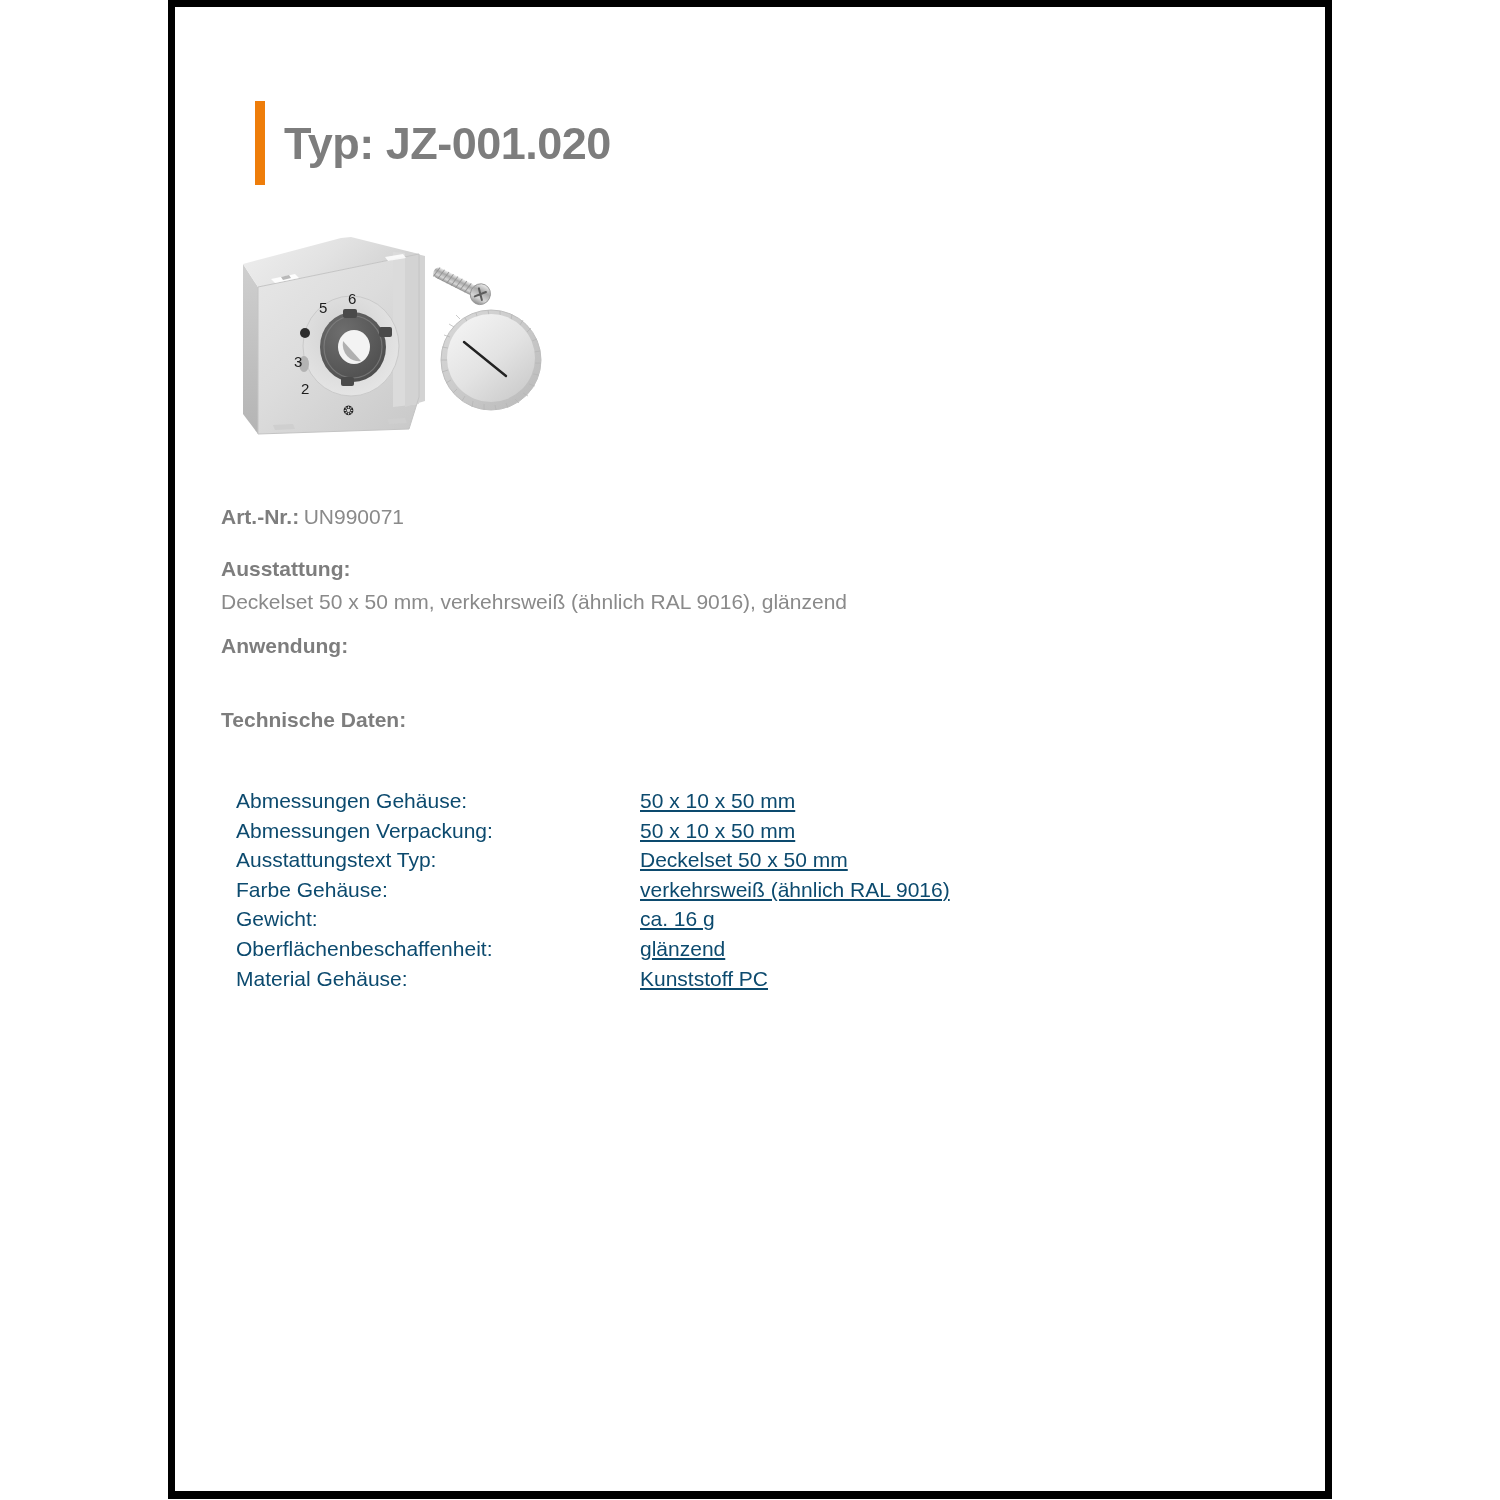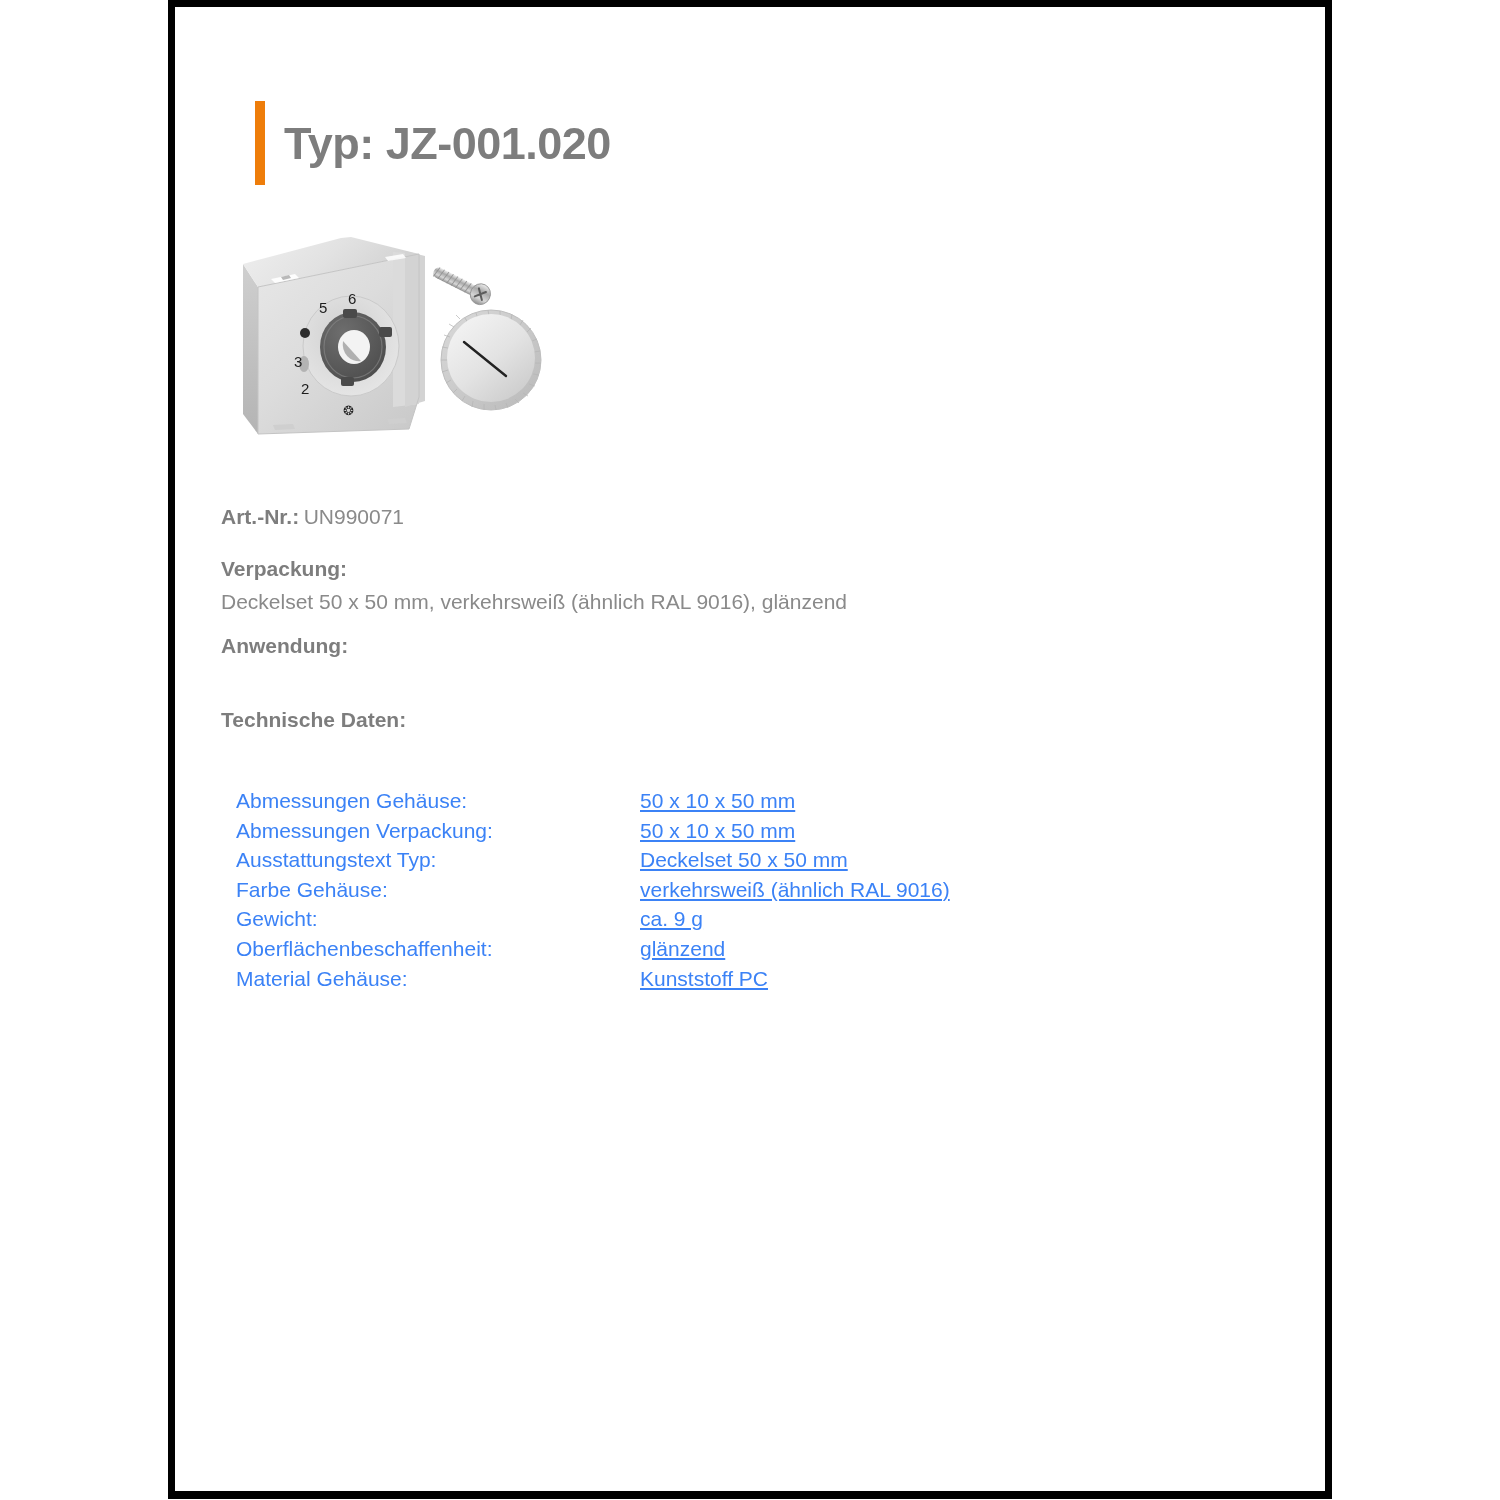--- a/index.html
+++ b/index.html
@@ -100,21 +100,21 @@
   
   .spec-table {
     position: absolute;
     left: 61px;
     top: 779px;
     width: 1020px;
     border-collapse: collapse;
   }
   .spec-table td {
     font-size: 21px;
-    color: #3b82f6;
+    color: #0c4a6e;
     padding: 0;
     line-height: 29.6px;
     vertical-align: top;
   }
   .spec-table td.k { width: 404px; white-space: nowrap; }
   .spec-table td.v { width: 616px; text-decoration: underline; }
 </style>
 </head>
 <body>
 
@@ -269,21 +269,21 @@
         </g>
       </svg>
     </div>
 
     <div class="info-block" id="artnr-block">
       <span class="lbl-bold">Art.-Nr.:</span>
       <span class="val-plain">UN990071</span>
     </div>
 
     <div class="info-block" id="ausstattung-block">
-      <div class="lbl-bold">Verpackung:</div>
+      <div class="lbl-bold">Ausstattung:</div>
       <div class="val-plain">Deckelset 50 x 50 mm, verkehrsweiß (ähnlich RAL 9016), glänzend</div>
     </div>
 
     <div class="info-block" id="anwendung-block">
       <div class="lbl-bold">Anwendung:</div>
     </div>
 
     <div class="info-block" id="technische-block">
       <div class="lbl-bold">Technische Daten:</div>
     </div>
@@ -301,21 +301,21 @@
         <tr>
           <td class="k">Ausstattungstext Typ:</td>
           <td class="v">Deckelset 50 x 50 mm</td>
         </tr>
         <tr>
           <td class="k">Farbe Gehäuse:</td>
           <td class="v">verkehrsweiß (ähnlich RAL 9016)</td>
         </tr>
         <tr>
           <td class="k">Gewicht:</td>
-          <td class="v">ca. 9 g</td>
+          <td class="v">ca. 16 g</td>
         </tr>
         <tr>
           <td class="k">Oberflächenbeschaffenheit:</td>
           <td class="v">glänzend</td>
         </tr>
         <tr>
           <td class="k">Material Gehäuse:</td>
           <td class="v">Kunststoff PC</td>
         </tr>
       </tbody>

